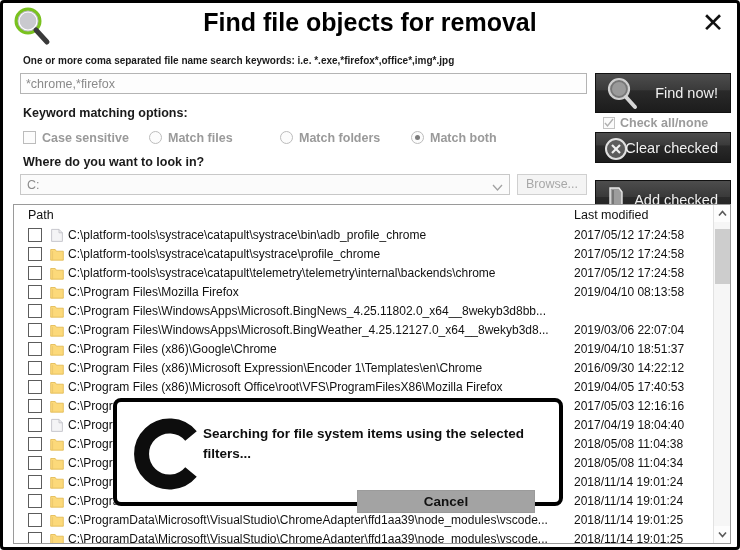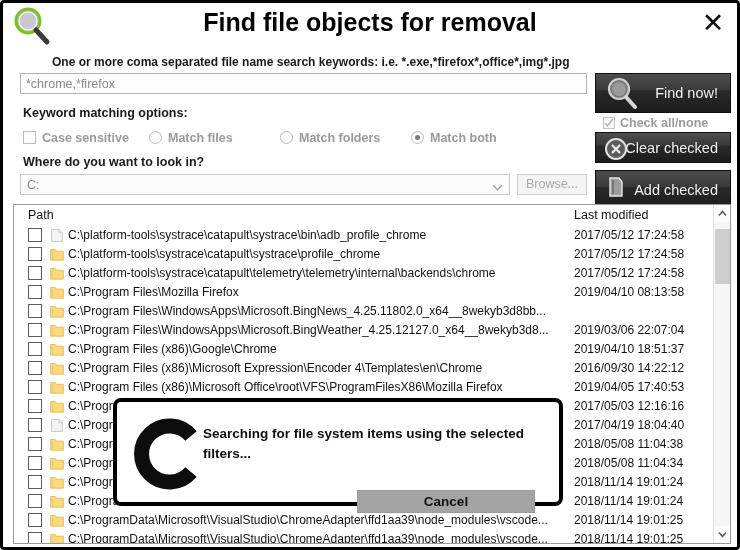--- a/index.html
+++ b/index.html
@@ -35,23 +35,22 @@
     position:absolute; right:10px; top:7px;
     width:28px; height:28px;
     font-size:27px; line-height:26px; font-weight:bold;
     color:#111; text-align:center; cursor:pointer;
     font-family:"DejaVu Sans", sans-serif;
   }
 
   
   .hint-label {
     position:absolute; left:20px; top:52px;
-    font-size:12px; font-weight:bold; color:#1a1a1a;
+    font-size:10px; font-weight:bold; color:#1a1a1a;
     white-space:nowrap;
-    margin-left:29px;
   }
   .keyword-input {
     position:absolute; left:17px; top:70px;
     width:567px; height:21px;
     border:1px solid #b4b4b4;
     background:#fdfdfd;
     font-size:12.5px; color:#8a8a8a;
     padding:2px 5px;
     line-height:16px;
     font-family:"Liberation Sans", sans-serif;
@@ -123,21 +122,21 @@
     cursor:pointer;
     overflow:hidden;
   }
   .dark-btn .lbl {
     position:absolute; right:12px; top:0; bottom:0;
     display:flex; align-items:center;
     font-size:14.5px; color:#f0f0f0;
   }
   #btn-find    { left:592px; top:70px;  width:136px; height:40px; }
   #btn-clear   { left:592px; top:129px; width:136px; height:31px; }
-  #btn-add     { left:592px; top:167px; width:136px; height:39px;text-align:right; }
+  #btn-add     { left:592px; top:177px; width:136px; height:39px;text-align:right; }
   .check-allnone {
     position:absolute; left:600px; top:112px;
     font-size:12.5px; font-weight:bold; color:#9b9b9b;
     white-space:nowrap; height:16px; line-height:16px;text-align:right;
   }
   .check-allnone .box {
     display:inline-block; width:12px; height:12px;
     border:1px solid #c3c3c3; background:#fbfbfb;
     vertical-align:-2px; margin-right:5px; position:relative;
   }
@@ -378,21 +377,21 @@
             </svg></span>
           <span class="pth">C:\Program Files (x86)\Google\Chrome</span>
           <span class="mod">2019/04/10 18:51:37</span>
         </div>
         <div class="row">
           <span class="cb"></span>
           <span class="ico"><svg width="14" height="15" viewBox="0 0 14 15">
               <path d="M0.7,2.5 L5.2,2.5 L6.4,4.2 L13.3,4.2 L13.3,13.2 L0.7,13.2 Z" fill="#fcd97a" stroke="#e0b64d" stroke-width="0.8"></path>
               <path d="M2.6,4.2 L2.6,13.2" stroke="#e8c469" stroke-width="0.8"></path>
             </svg></span>
-          <span class="pth">C:\Program Files (x86)\Microsoft Expression\Encoder 4\Templates\en\Chrome</span>
+          <span class="pth">C:\Program Files (x86)\Microsoft Expression\Encoder 1\Templates\en\Chrome</span>
           <span class="mod">2016/09/30 14:22:12</span>
         </div>
         <div class="row">
           <span class="cb"></span>
           <span class="ico"><svg width="14" height="15" viewBox="0 0 14 15">
               <path d="M0.7,2.5 L5.2,2.5 L6.4,4.2 L13.3,4.2 L13.3,13.2 L0.7,13.2 Z" fill="#fcd97a" stroke="#e0b64d" stroke-width="0.8"></path>
               <path d="M2.6,4.2 L2.6,13.2" stroke="#e8c469" stroke-width="0.8"></path>
             </svg></span>
           <span class="pth">C:\Program Files (x86)\Microsoft Office\root\VFS\ProgramFilesX86\Mozilla Firefox</span>
           <span class="mod">2019/04/05 17:40:53</span>

